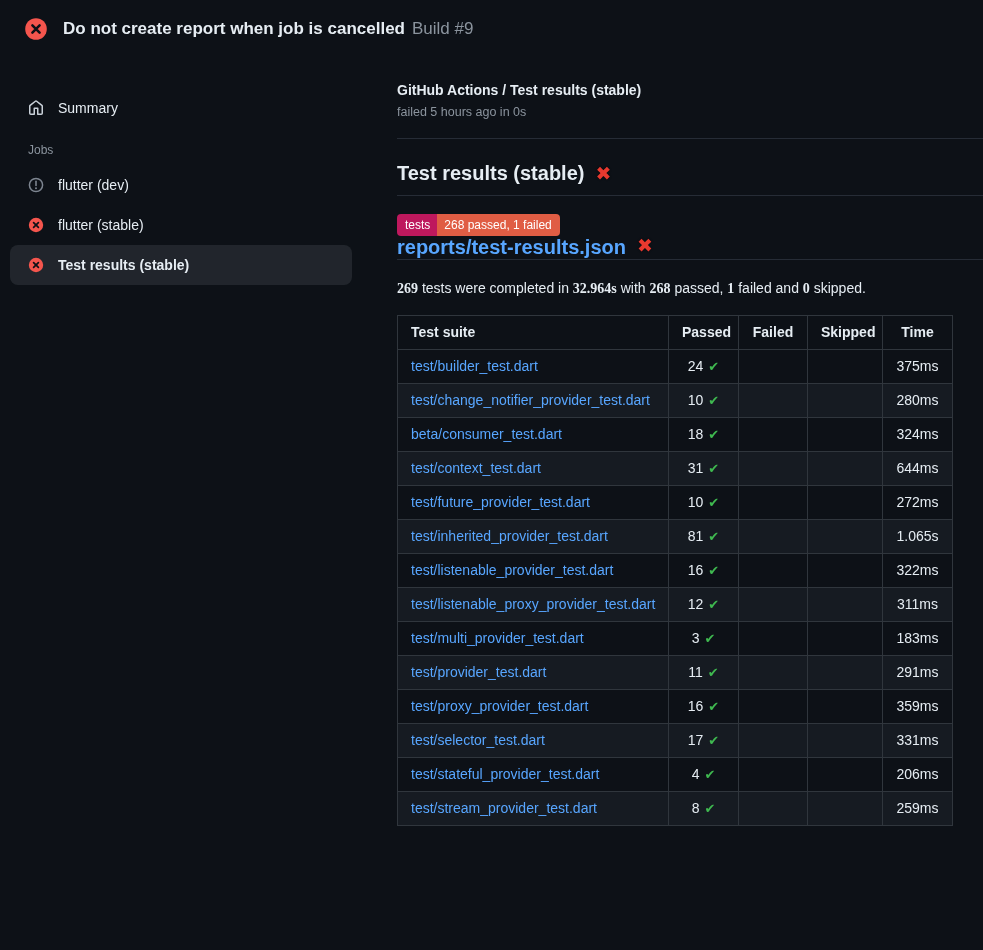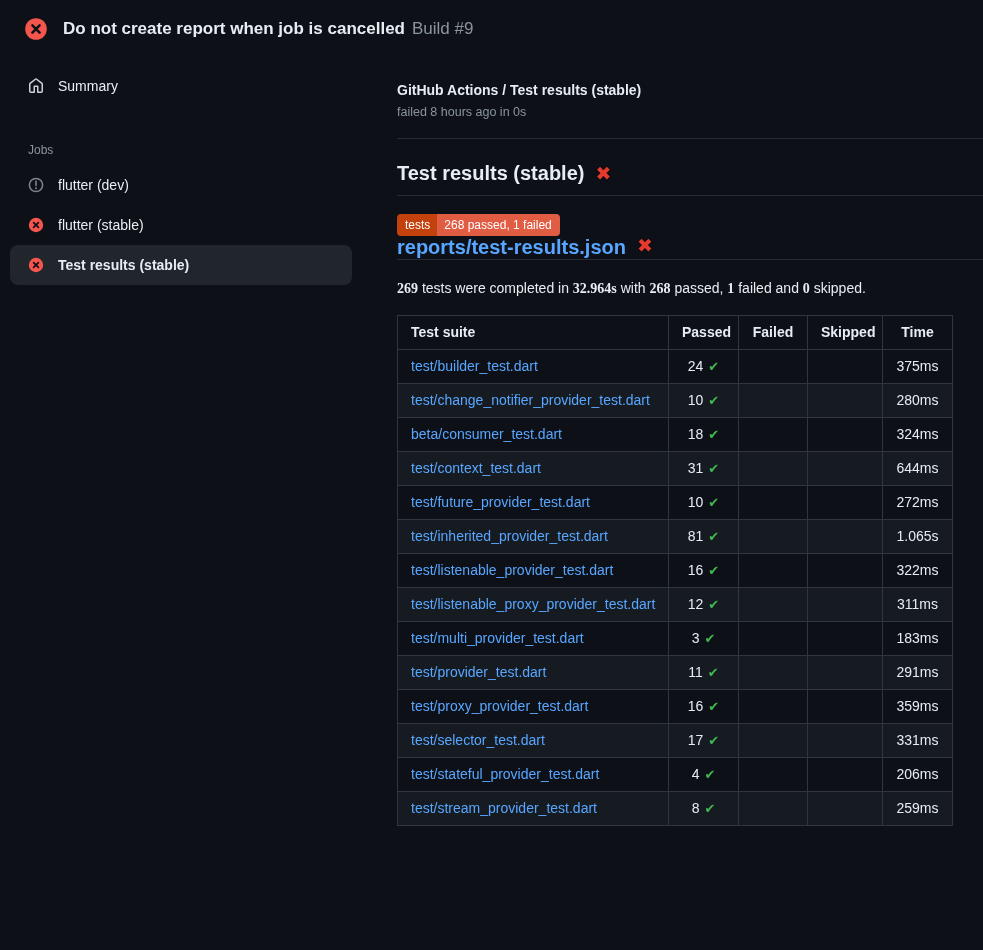--- a/index.html
+++ b/index.html
@@ -22,21 +22,21 @@
   .app-header h1 { margin:0; font-size:17px; font-weight:700; line-height:28px; }
   .app-header .build { color:#8b949e; font-weight:400; margin-left:7px; }
   .status-circle { flex-shrink:0; margin-right:15px; display:inline-flex; }
 
   
   .layout { display:flex; align-items:flex-start; }
 
   
   .sidebar { width:342px; margin-left:10px; flex-shrink:0; padding-top:24px; }
   .side-item {
-    display:flex; align-items:flex-start;
+    display:flex; align-items:flex-end;
     height:38px; padding:0 18px; border-radius:8px;
     cursor:pointer; color:#e6edf3;
   }
   .side-item .ic { display:inline-flex; width:16px; margin-right:14px; flex-shrink:0; }
   .jobs-label { font-size:12px; color:#8b949e; margin:27px 0 8px 18px; }
   .job-item {
     display:flex; align-items:center;
     height:40px; padding:0 18px; border-radius:8px;
     cursor:pointer; font-weight:500; color:#e6edf3;
   }
@@ -57,21 +57,21 @@
   }
   .fail-x {
     color:#e8392f; font-weight:700; font-size:19px; line-height:1;
     text-shadow: 0 0 2px rgba(0,0,0,.8);
   }
 
   .badge {
     display:inline-flex; margin-top:18px; border-radius:4px; overflow:hidden;
     font-size:12px; line-height:1; color:#ffffff;
   }
-  .badge .b-label { background:#c2410c; padding:5px 7px 5px 8px; }
+  .badge .b-label { background:#be185d; padding:5px 7px 5px 8px; }
   .badge .b-value { background:#e05d44; padding:5px 8px 5px 7px; }
 
   .report-h {
     display:flex; align-items:flex-start; gap:11px;
     font-size:20px; font-weight:700;
     padding-bottom:0;
     border-bottom:1px solid #262c36;
   }
   .report-h a { color:#58a6ff; }
 
@@ -158,21 +158,21 @@
           <path d="M5.6 5.6l4.8 4.8M10.4 5.6l-4.8 4.8" stroke="#0d1117" stroke-width="1.7" stroke-linecap="round"></path>
         </svg>
       </span>
       <span>Test results (stable)</span>
     </div>
   </div>
 
   <div class="main">
 
     <div class="breadcrumb">GitHub Actions / Test results (stable)</div>
-    <div class="status-line">failed 8 hours ago in 0s</div>
+    <div class="status-line">failed 5 hours ago in 0s</div>
     <div class="divider"></div>
 
     <div class="section-h">
       <span>Test results (stable)</span>
       <span class="fail-x">✖</span>
     </div>
 
     <div class="badge">
       <span class="b-label">tests</span>
       <span class="b-value">268 passed, 1 failed</span>

